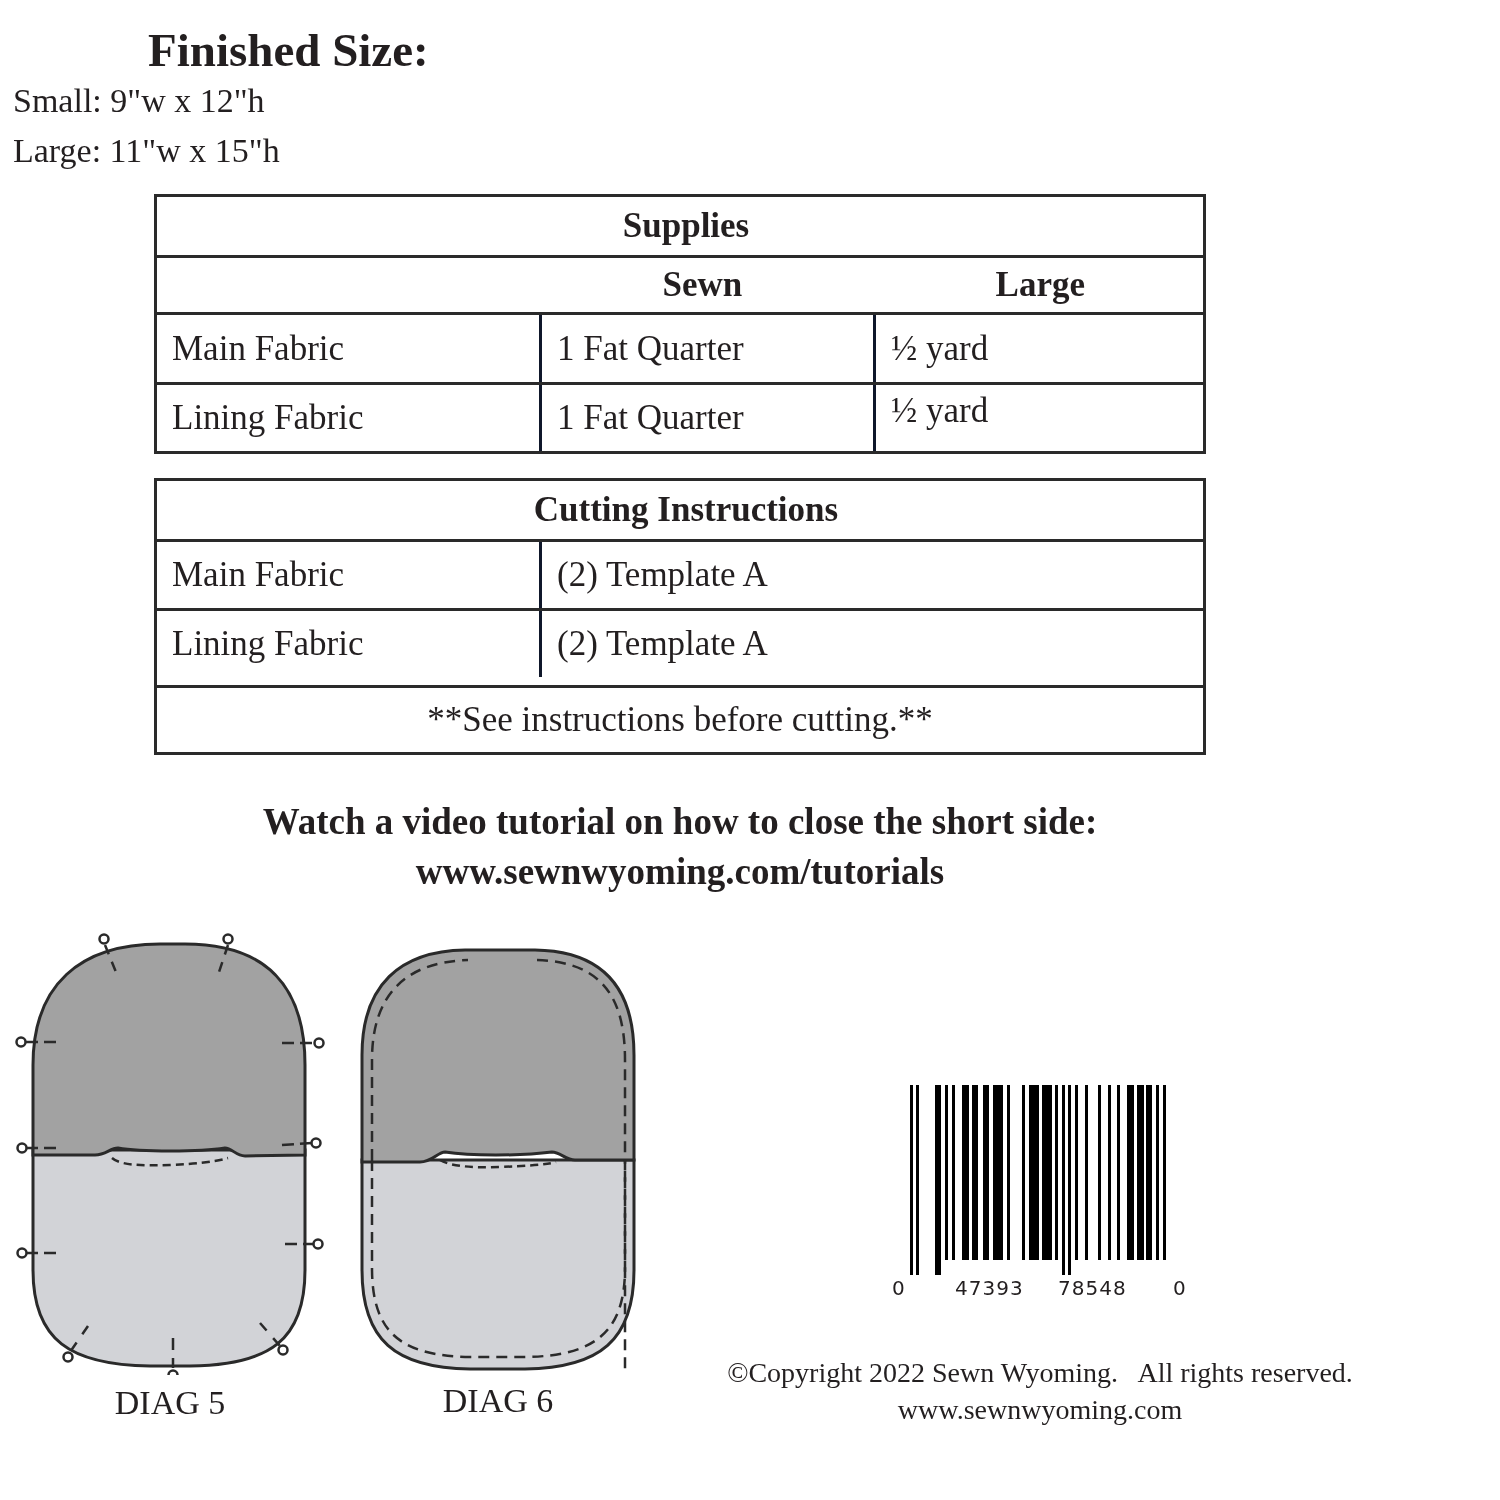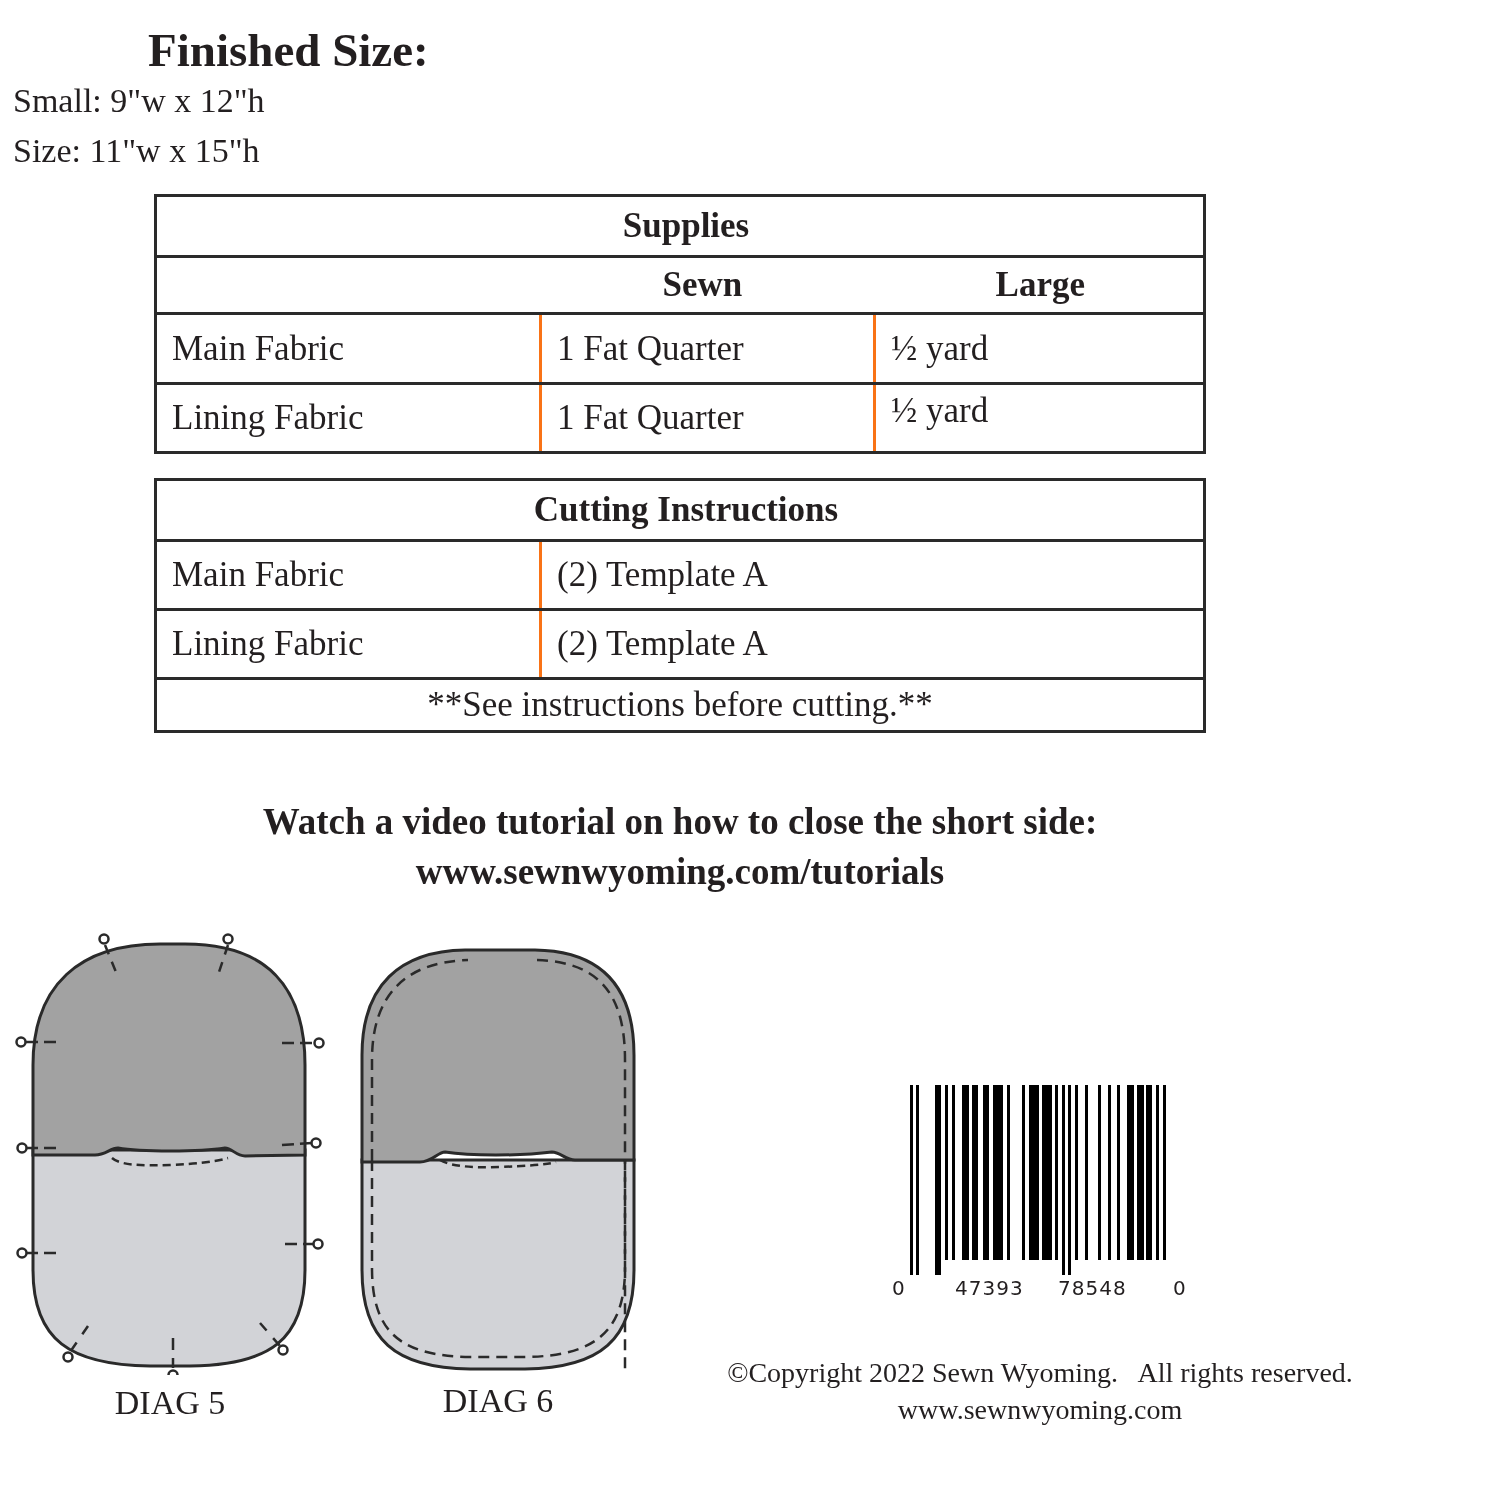--- a/index.html
+++ b/index.html
@@ -6,37 +6,37 @@
   body { width:1500px; height:1500px; position:relative; overflow:hidden; color:#231f20;
          font-family: "Liberation Serif", "DejaVu Serif", serif; }
   .abs { position:absolute; }
   .fs-title { left:148px; top:28px; font-size:47px; font-weight:bold; line-height:44px; }
   .fs-line { left:13px; font-size:34px; line-height:44px; }
   .fs-line b { font-weight:normal; }
   .tbl { position:absolute; left:154px; width:1052px; box-sizing:border-box; border:3px solid #2a2a2a; }
   .row { display:flex; border-top:3px solid #2a2a2a; box-sizing:border-box; }
   .row:first-child { border-top:none; }
   .cell { box-sizing:border-box; display:flex; align-items:center; font-size:35px; padding-left:15px; }
-  .cell + .cell { border-left:3px solid #f97316; }
+  .cell + .cell { border-left:3px solid #0f172a; }
   .hdr { justify-content:center; font-weight:bold; font-size:35px; padding-left:12px; }
   .video { left:0; width:1360px; text-align:center; font-family:"Liberation Serif", serif; font-weight:bold; font-size:37px; line-height:48px; }
   .diag-label { font-size:34px; text-align:center; width:200px; }
   .copy { left:700px; width:680px; text-align:center; font-size:28px; line-height:36px; }
   .bc-digits { font-family:"DejaVu Sans", sans-serif; font-size:20px; }
 </style>
 </head>
 <body>
 
 <div class="abs fs-title">Finished Size:</div>
 <div class="abs fs-line" style="top:79px;">
   <b>Small:</b>
   <span>9"w x 12"h</span>
 </div>
 <div class="abs fs-line" style="top:129px;">
-  <b>Size:</b>
+  <b>Large:</b>
   <span>11"w x 15"h</span>
 </div>
 
 <div class="tbl" style="top:194px;">
   <div class="row" style="height:58px;">
     <div class="cell hdr" style="width:100%;">Supplies</div>
   </div>
   <div class="row" style="height:57px;">
     <div style="width:379px;"></div>
     <div class="hdr" style="width:334px; display:flex; align-items:center;">Sewn</div>
@@ -59,21 +59,21 @@
     <div class="cell hdr" style="width:100%;">Cutting Instructions</div>
   </div>
   <div class="row" style="height:69px;">
     <div class="cell" style="width:382px;">Main Fabric</div>
     <div class="cell" style="width:664px;">(2) Template A</div>
   </div>
   <div class="row" style="height:69px;">
     <div class="cell" style="width:382px;">Lining Fabric</div>
     <div class="cell" style="width:664px;">(2) Template A</div>
   </div>
-  <div class="row" style="height:53px;">
+  <div class="row" style="height:67px;margin-top:8px;">
     <div class="cell" style="width:100%; justify-content:center; padding-left:0;">**See instructions before cutting.**</div>
   </div>
 </div>
 
 <div class="abs video" style="top:798px;">Watch a video tutorial on how to close the short side:</div>
 <div class="abs video" style="top:848px;">www.sewnwyoming.com/tutorials</div>
 
 <svg class="abs" style="left:0; top:925px;" width="340" height="450" viewBox="0 925 340 450">
   <defs>
     <clipPath id="c5">

